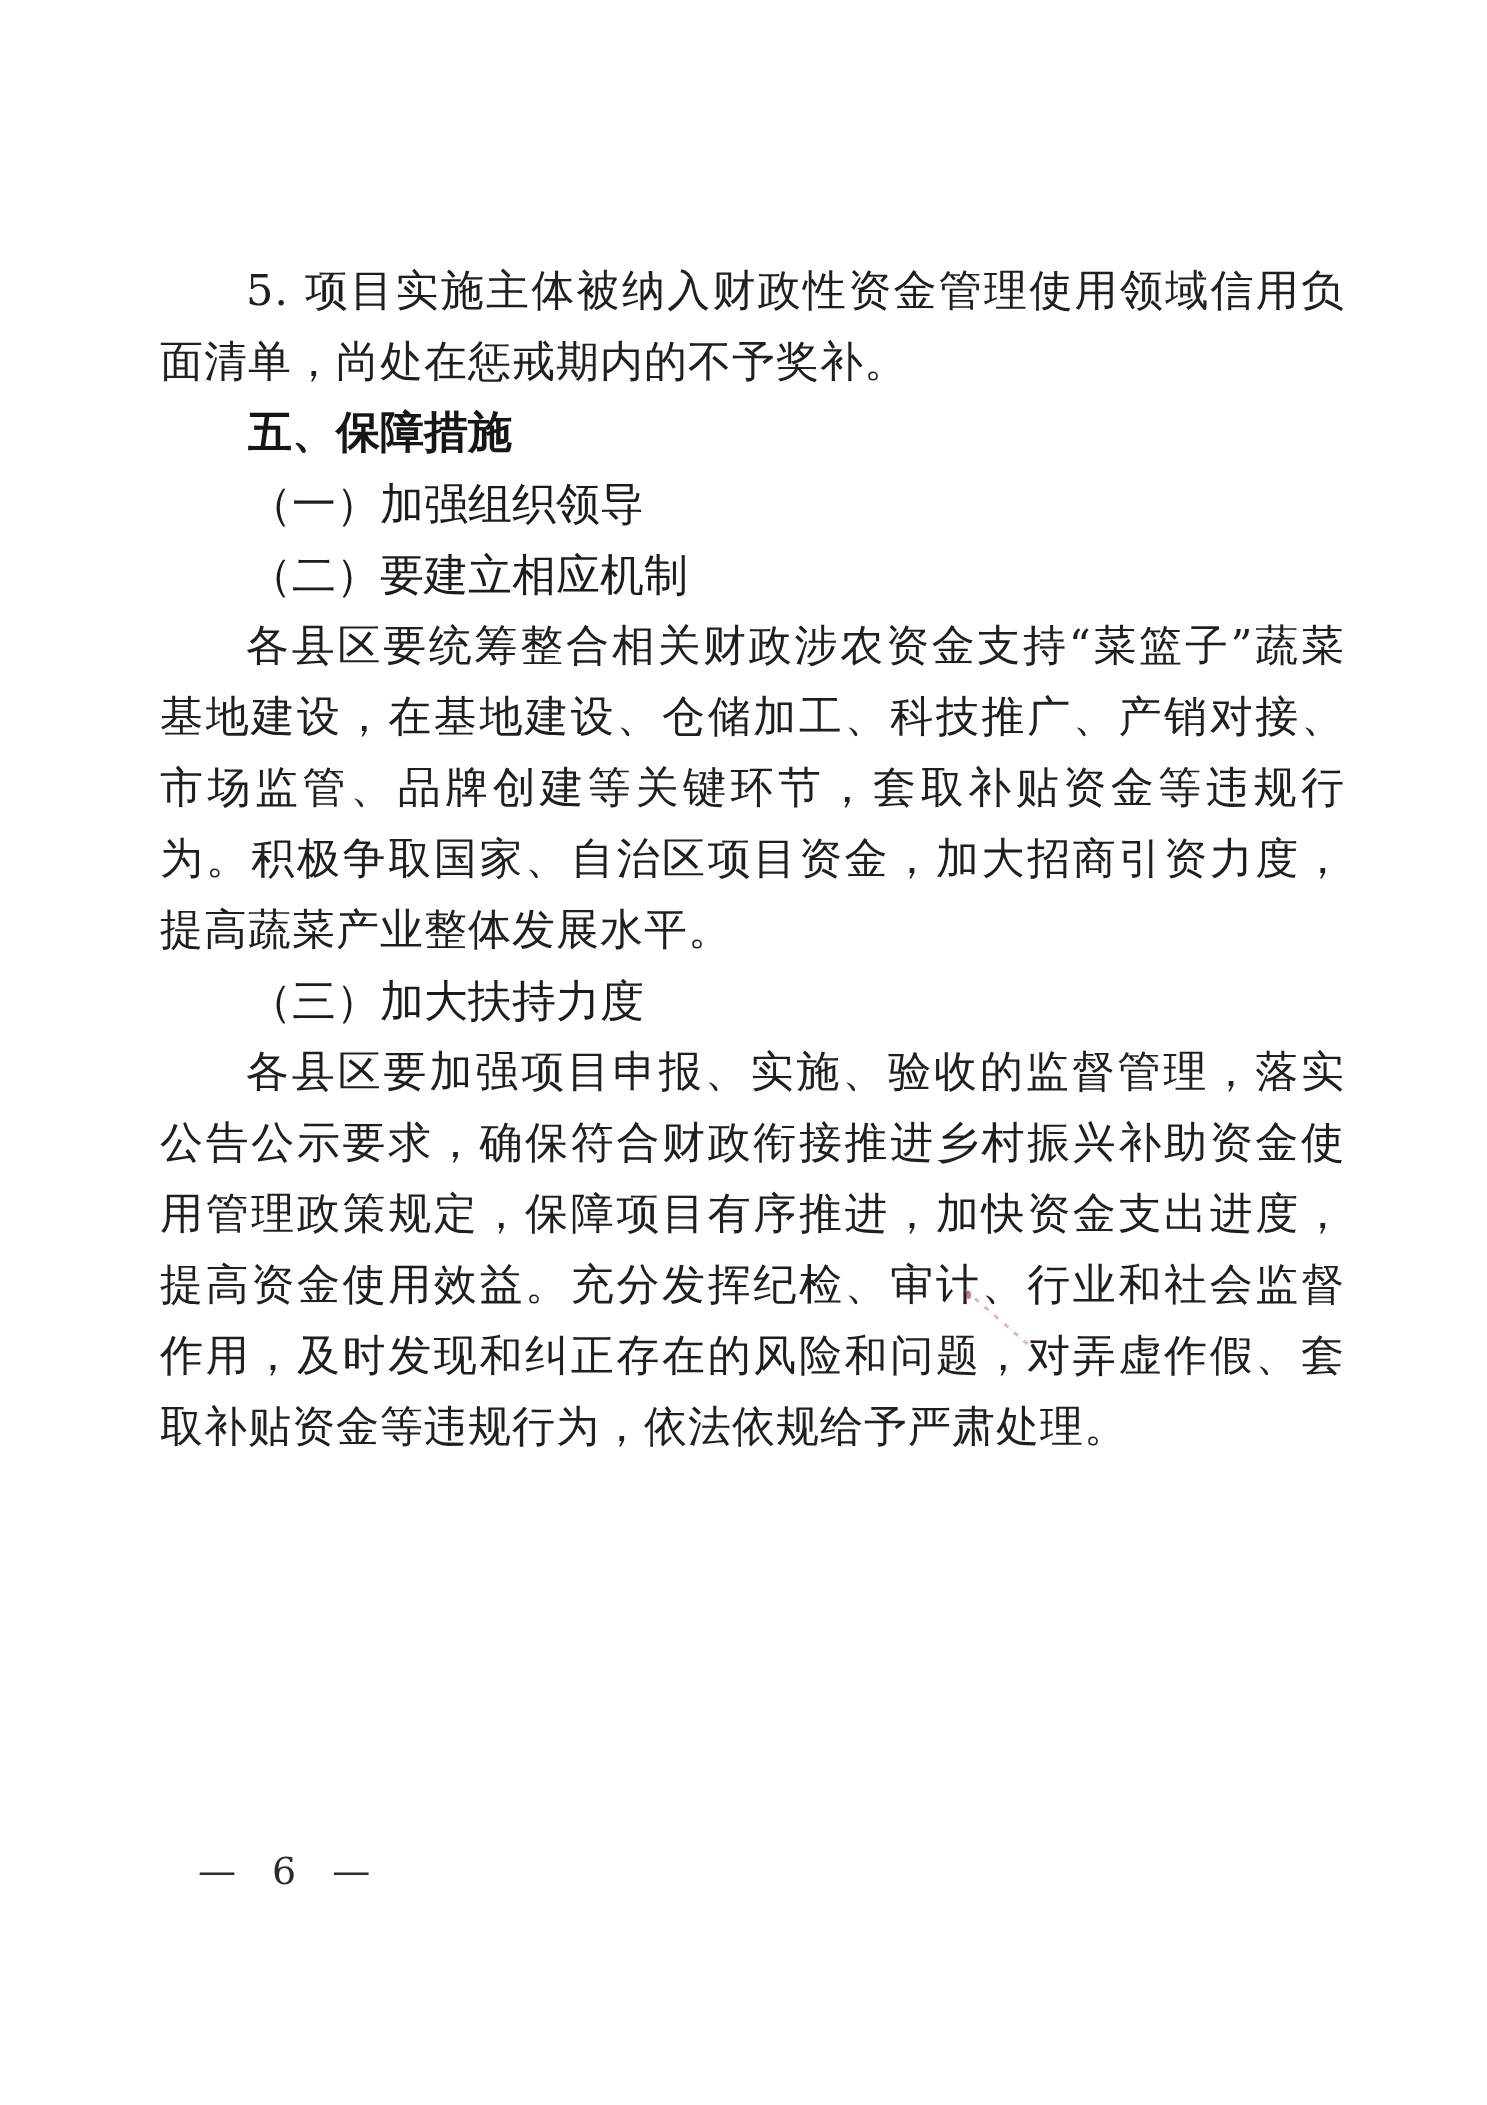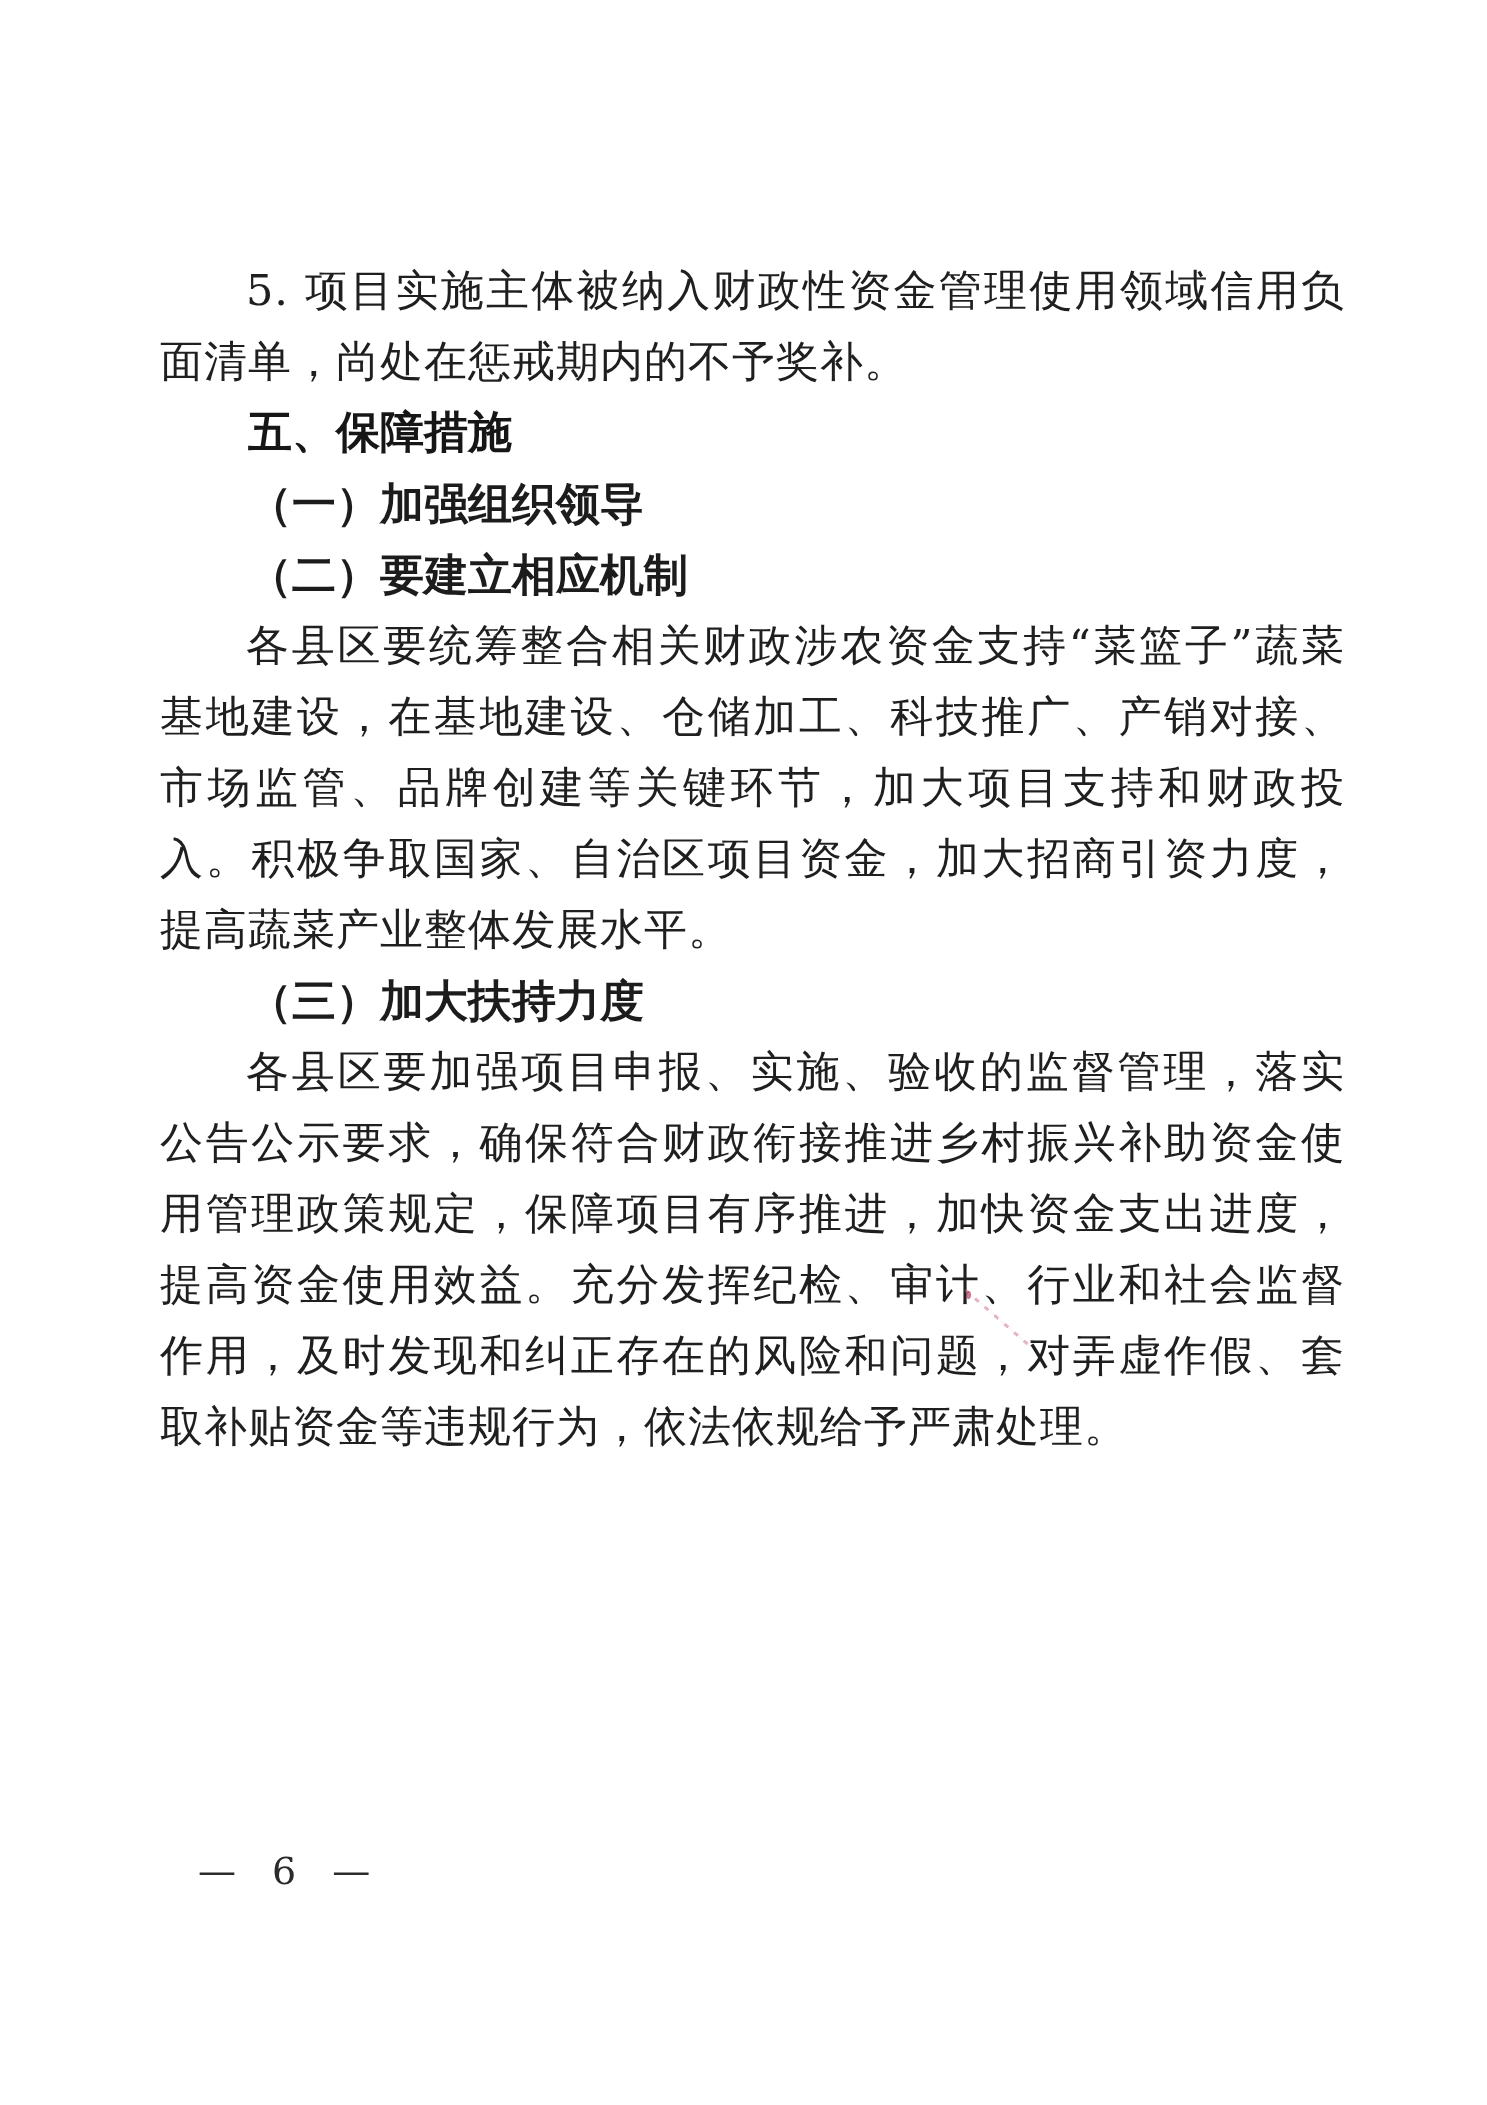--- a/index.html
+++ b/index.html
@@ -36,21 +36,21 @@
     font-family:Liberation Serif, serif;
     font-weight:700;
     font-size:44px;
     line-height:71px;
     text-indent:2em;
     color:#161616;
   }
   h3.h-minor{
     margin:0;
     font-family:"DejaVu Serif","Liberation Serif",serif;
-    font-weight:700;
+    font-weight:400;
     font-size:44px;
     line-height:71px;
     text-indent:2em;
     color:#1c1c1c;
   }
   footer.pageno{
     position:absolute;
     left:198px;
     top:1852px;
     font-family:"DejaVu Serif","Liberation Serif",serif;
@@ -91,21 +91,21 @@
   <main class="content">
     <p class="body">5. 项目实施主体被纳入财政性资金管理使用领域信用负面清单，尚处在惩戒期内的不予奖补。</p>
 
     <h2 class="h-major">五、保障措施</h2>
 
     <h3 class="h-minor">（一）加强组织领导</h3>
 
 
     <h3 class="h-minor">（二）要建立相应机制</h3>
 
-    <p class="body">各县区要统筹整合相关财政涉农资金支持“菜篮子”蔬菜基地建设，在基地建设、仓储加工、科技推广、产销对接、市场监管、品牌创建等关键环节，加大项目支持和财政投入。积极争取国家、自治区项目资金，加大招商引资力度，提高蔬菜产业整体发展水平。</p>
+    <p class="body">各县区要统筹整合相关财政涉农资金支持“菜篮子”蔬菜基地建设，在基地建设、仓储加工、科技推广、产销对接、市场监管、品牌创建等关键环节，套取补贴资金等违规行为。积极争取国家、自治区项目资金，加大招商引资力度，提高蔬菜产业整体发展水平。</p>
 
     <h3 class="h-minor">（三）加大扶持力度</h3>
 
     <p class="body">各县区要加强项目申报、实施、验收的监督管理，落实公告公示要求，确保符合财政衔接推进乡村振兴补助资金使用管理政策规定，保障项目有序推进，加快资金支出进度，提高资金使用效益。充分发挥纪检、审计、行业和社会监督作用，及时发现和纠正存在的风险和问题，对弄虚作假、套取补贴资金等违规行为，依法依规给予严肃处理。</p>
   </main>
 
   <div class="artifact"></div>
   <div class="artifact-dot"></div>
 
   <footer class="pageno">— 6 —</footer>

